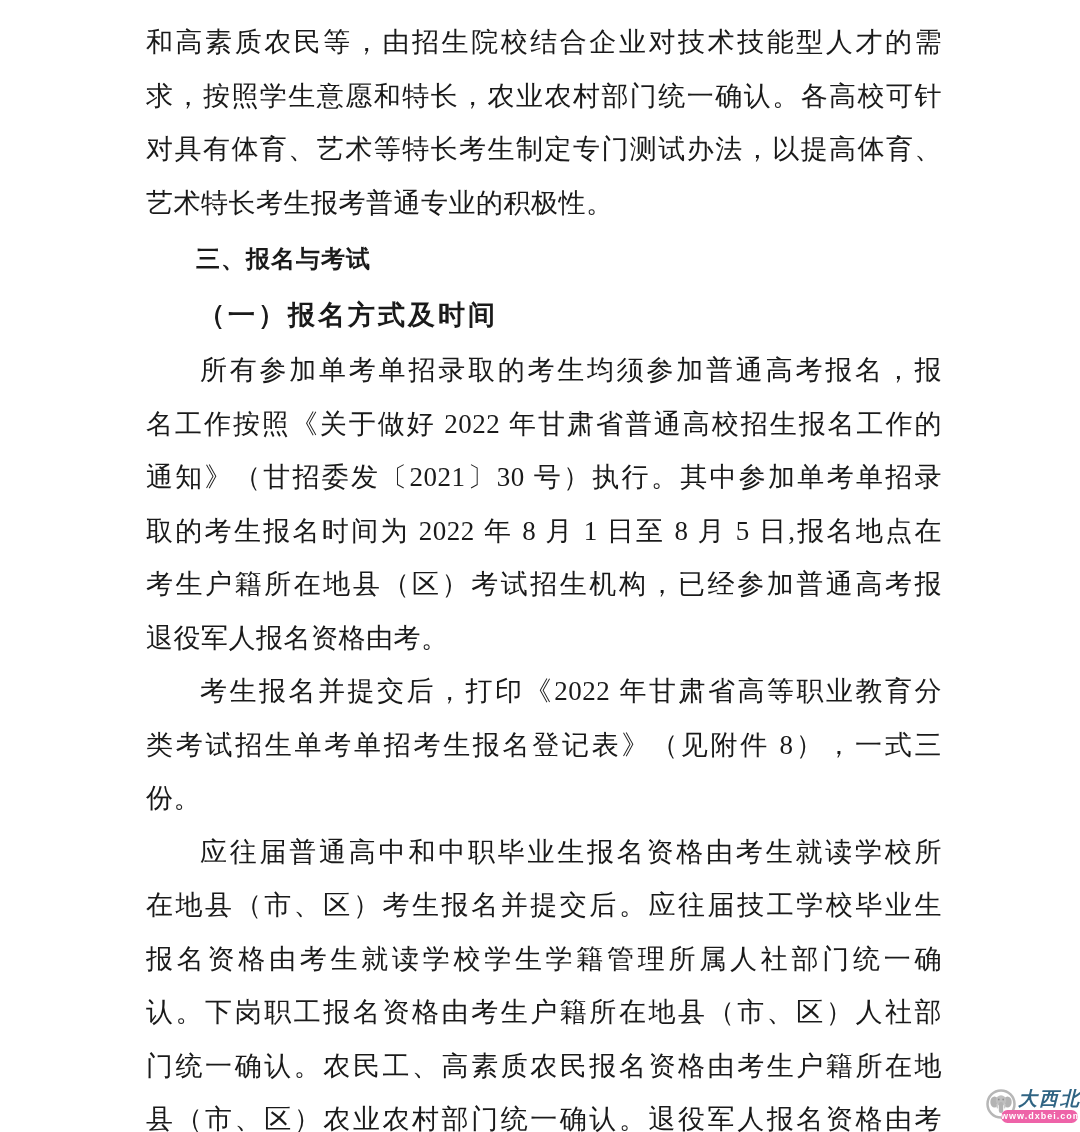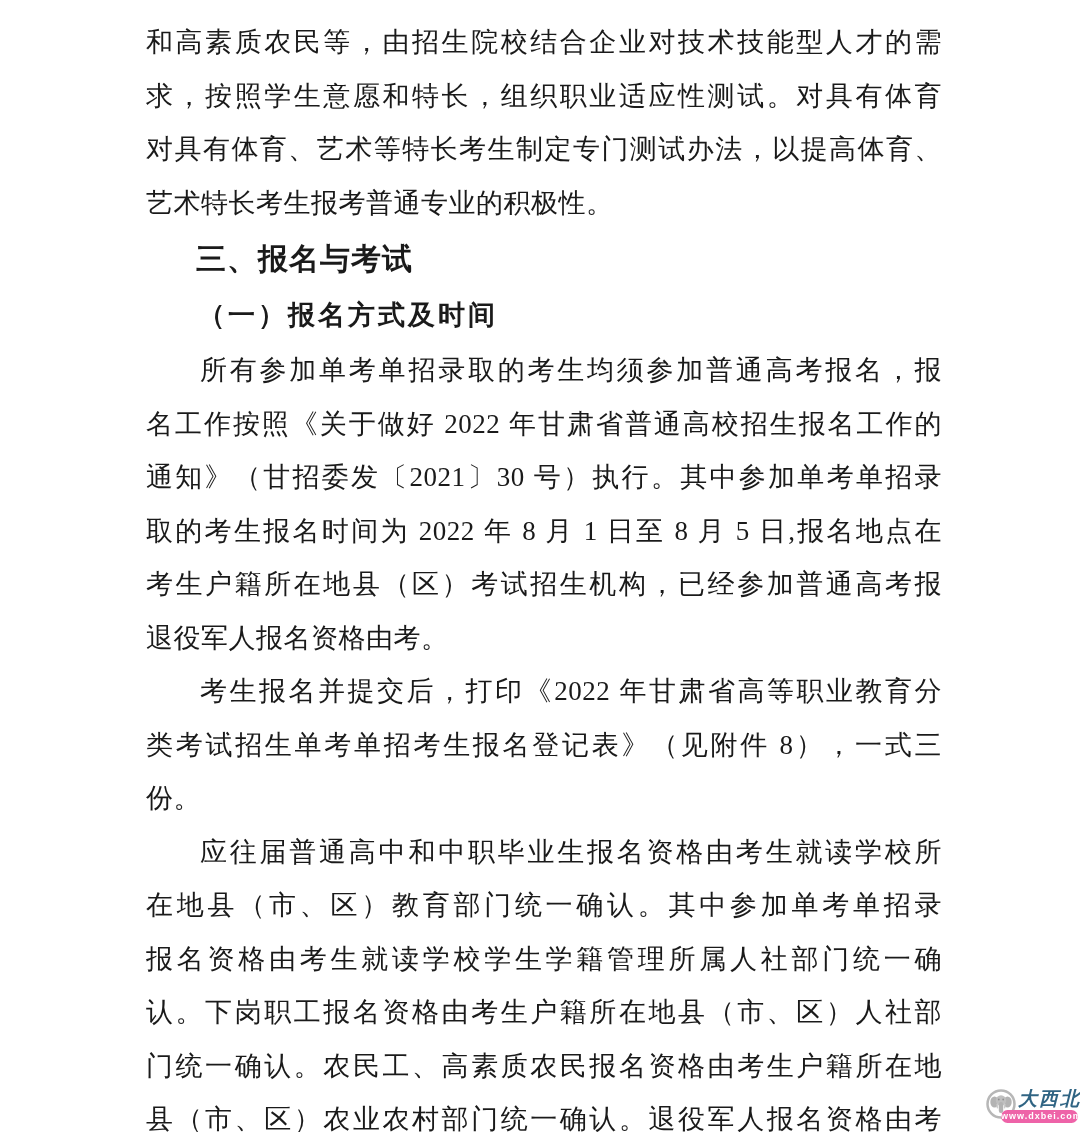--- a/index.html
+++ b/index.html
@@ -39,21 +39,21 @@
   }
   .line.end {
     text-align-last: left;
   }
   .line.indent {
     text-indent: 54px;
   }
   .heading {
     font-family: "Liberation Sans", "DejaVu Sans", sans-serif;
     font-weight: bold;
-    font-size: 30px;
+    font-size: 24px;
     height: 57px;
     line-height: 57px;
     padding-left: 50px;
     text-align: left;
     text-align-last: left;
     letter-spacing: 1px;
   }
   .subheading {
     font-weight: bold;
     font-size: 27px;
@@ -110,40 +110,40 @@
     letter-spacing: 1px;
   }
 </style>
 </head>
 <body>
 
 <div class="page">
   <div class="text-block">
 
     <div class="line">和高素质农民等，由招生院校结合企业对技术技能型人才的需</div>
-    <div class="line">求，按照学生意愿和特长，组织职业适应性测试。对具有体育</div>
+    <div class="line">求，按照学生意愿和特长，农业农村部门统一确认。各高校可针</div>
     <div class="line">对具有体育、艺术等特长考生制定专门测试办法，以提高体育、</div>
     <div class="line end">艺术特长考生报考普通专业的积极性。</div>
 
     <div class="heading">三、报名与考试</div>
     <div class="subheading">（一）报名方式及时间</div>
 
     <div class="line indent">所有参加单考单招录取的考生均须参加普通高考报名，报</div>
     <div class="line">名工作按照《关于做好 2022 年甘肃省普通高校招生报名工作的</div>
     <div class="line">通知》（甘招委发〔2021〕30 号）执行。其中参加单考单招录</div>
     <div class="line">取的考生报名时间为 2022 年 8 月 1 日至 8 月 5 日,报名地点在</div>
     <div class="line">考生户籍所在地县（区）考试招生机构，已经参加普通高考报</div>
     <div class="line end">退役军人报名资格由考。</div>
 
     <div class="line indent">考生报名并提交后，打印《2022 年甘肃省高等职业教育分</div>
     <div class="line">类考试招生单考单招考生报名登记表》（见附件 8），一式三</div>
     <div class="line end">份。</div>
 
     <div class="line indent">应往届普通高中和中职毕业生报名资格由考生就读学校所</div>
-    <div class="line">在地县（市、区）教育部门统一确认。其中参加单考单招录</div>
+    <div class="line">在地县（市、区）考生报名并提交后。应往届技工学校毕业生</div>
     <div class="line">报名资格由考生就读学校学生学籍管理所属人社部门统一确</div>
     <div class="line">认。下岗职工报名资格由考生户籍所在地县（市、区）人社部</div>
     <div class="line">门统一确认。农民工、高素质农民报名资格由考生户籍所在地</div>
     <div class="line">县（市、区）农业农村部门统一确认。退役军人报名资格由考</div>
 
   </div>
 
   <div class="watermark">
     <span class="wm-badge">
       <svg width="30" height="30" viewBox="0 0 30 30" xmlns="http://www.w3.org/2000/svg">

